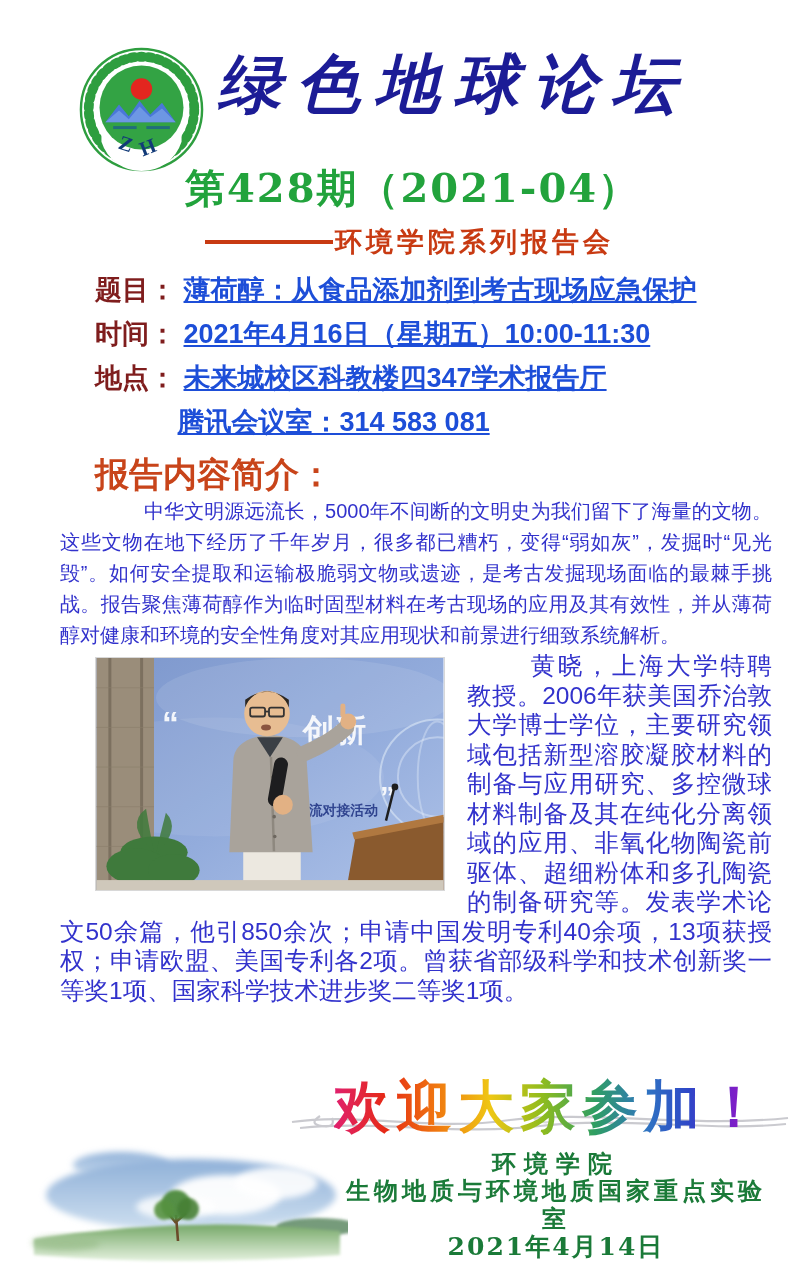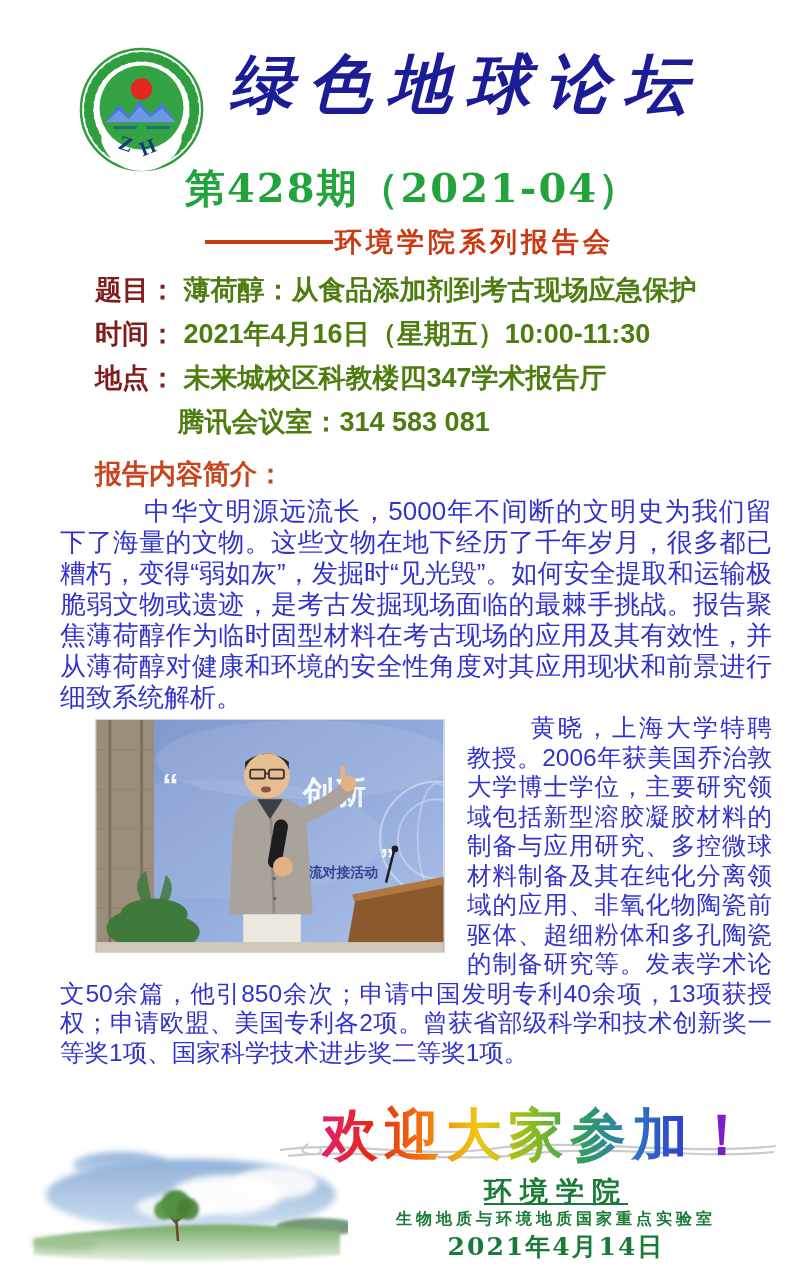--- a/index.html
+++ b/index.html
@@ -5,21 +5,21 @@
   html,body{margin:0;padding:0;background:#ffffff;}
   .poster{
     position:relative; width:800px; height:1267px; margin:0 auto;
     background:#ffffff; overflow:hidden;
     font-family:"Liberation Sans", sans-serif;
   }
   
   .header-row{display:flex; align-items:flex-start; padding:46px 0 0 78px;}
   .logo{width:127px; height:127px; flex:0 0 auto;}
   .main-title{
-    margin:2px 0 0 24px;
+    margin:2px 0 0 12px;
     font-family:"DejaVu Serif", serif; font-style:italic; font-weight:bold;
     font-size:64px; line-height:1.12; letter-spacing:15px; white-space:nowrap;
     color:#1c1c96;
   }
   .issue-line{
     margin:-12px 0 0 185px;
     font-family:"DejaVu Serif", serif; font-weight:bold;
     font-size:40px; letter-spacing:2px; color:#22a33c;
   }
   .series-line{
@@ -30,55 +30,55 @@
   .series-dash{display:inline-block; width:128px; height:4px; background:#c83a12; margin-right:2px;}
   
   .intro{
     margin:26px 28px 0 45px; color:#3232cc;
     font-size:27px; line-height:52px; text-indent:104px; text-align:justify;
   }
   
   .details{margin:8px 28px 0 95px;}
   .detail-row{font-size:27px; line-height:44px; white-space:nowrap;}
   .detail-label{color:#7f1d1d; font-weight:bold; display:inline-block; min-width:75px;}
-  .detail-value{color:#4d7c0f; font-weight:bold;}
+  .detail-value{color:#1d4ed8; font-weight:bold;text-decoration:underline;}
   
   .section-heading{
     margin:12px 0 4px 95px; color:#c8441a; font-weight:bold;
-    font-size:27px; line-height:36px;
+    font-size:34px; line-height:36px;
   }
   .abstract-body{
     margin:2px 28px 0 60px; color:#3232cc;
-    font-size:26px; line-height:31px; text-indent:84px; text-align:justify;
+    font-size:20px; line-height:31px; text-indent:84px; text-align:justify;
   }
   .bio-wrap{margin:0 28px 0 60px; color:#3232cc;}
   .speaker-photo{
     float:left; width:350px; height:234px; margin:6px 22px 6px 35px;
     border:1px solid #d8d8d8; box-sizing:border-box;
   }
   .bio-text{
     margin:0; font-size:24.5px; line-height:29.5px; text-indent:2.6em; text-align:justify;
   }
   
-  .bottom-block{position:absolute; left:0; right:12px; bottom:6px; z-index:2;}
+  .bottom-block{position:absolute; left:0; right:0; bottom:6px; z-index:2;}
   .welcome-row{position:relative; text-align:right; padding-right:32px; height:72px;}
   .swoosh{position:absolute; right:10px; top:24px; width:500px; height:44px; z-index:0;}
   .welcome-text{
     position:relative; z-index:1; display:inline-block;
     font-family:"DejaVu Serif", serif; font-weight:bold;
     font-size:56px; line-height:64px; letter-spacing:6px; white-space:nowrap;
     background:linear-gradient(90deg,#e0206e 0%,#e62a14 12%,#f07a10 24%,#efc714 36%,#8fbc1e 48%,#2f9e62 60%,#2f74c2 72%,#2f46c8 82%,#7a1fc8 92%,#b31fb3 100%);
     -webkit-background-clip:text; background-clip:text; color:transparent;
   }
   .footer{
     margin:4px 0 0 340px; width:432px; text-align:center;
     color:#1a7a38; font-family:"DejaVu Serif", serif; font-weight:bold;
   }
-  .footer-line1{font-size:28px; line-height:27px; letter-spacing:8px;text-decoration:underline;}
-  .footer-line2{font-size:16px; line-height:28px; letter-spacing:4px;}
+  .footer-line1{font-size:24px; line-height:27px; letter-spacing:8px;}
+  .footer-line2{font-size:24px; line-height:28px; letter-spacing:4px;}
   .footer-line3{font-size:25px; line-height:28px; letter-spacing:2px;}
   .watercolor{position:absolute; left:26px; bottom:2px; width:322px; height:122px; z-index:1;}
 </style>
 </head>
 <body>
 
 <div class="poster">
 
   <div class="header-row">
     <svg class="logo" viewBox="0 0 130 130">

